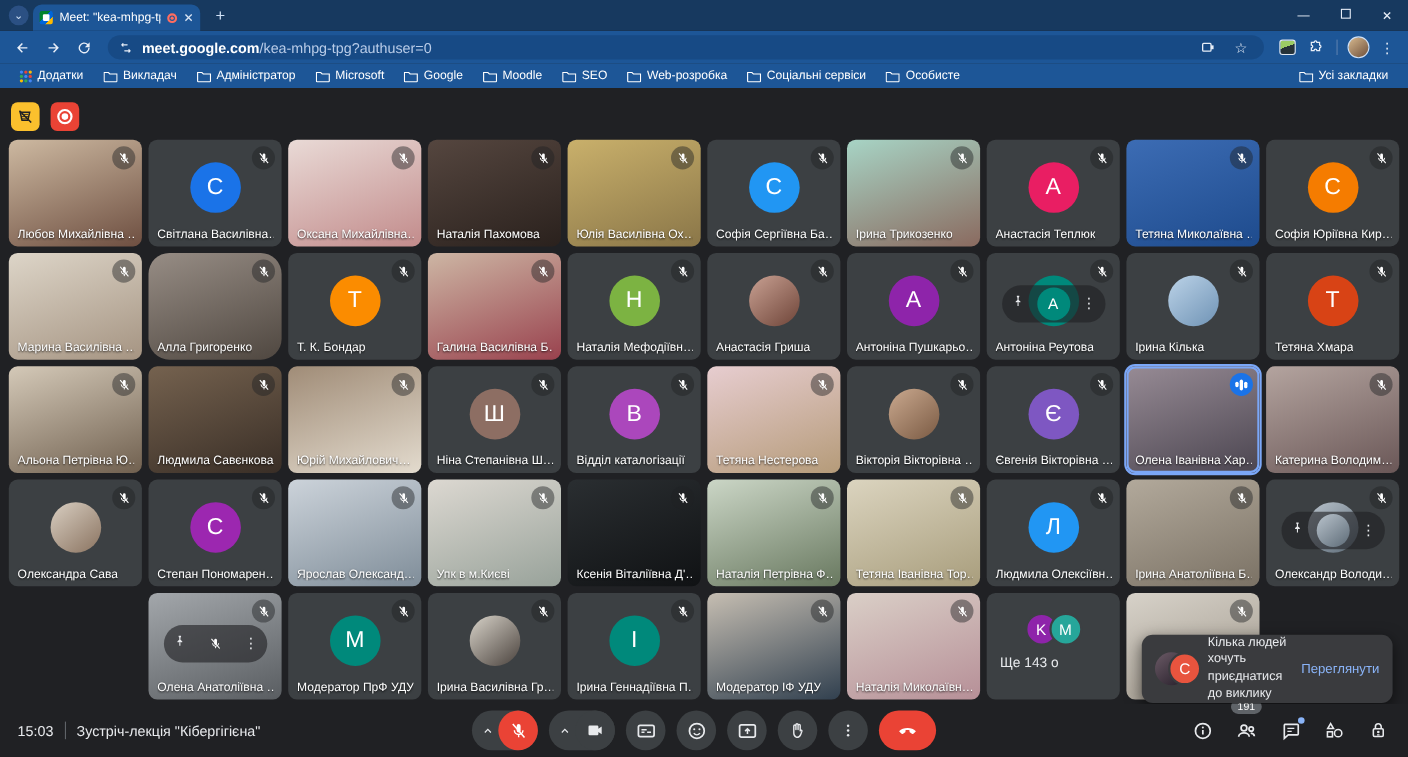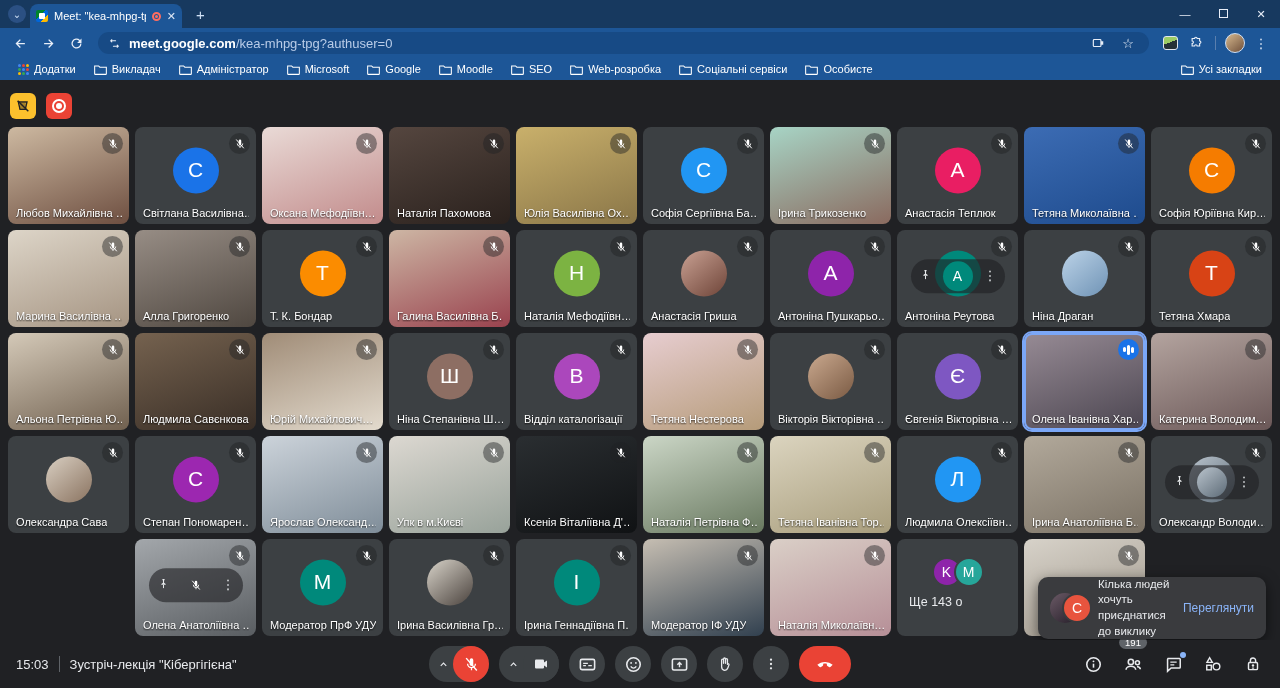--- a/index.html
+++ b/index.html
@@ -311,21 +311,21 @@
             <div class="pname">Світлана Василівна…</div>
           </div>
           <div class="tile" style="background: linear-gradient(160deg, rgb(233, 218, 214), rgb(194, 139, 139));">
             <div class="mic">
               <svg width="12" height="12" viewBox="0 0 24 24">
                 <rect x="9.5" y="3" width="5" height="11" rx="2.5" fill="#fff"></rect>
                 <path d="M6.5 11a5.5 5.5 0 0 0 11 0M12 16.5V20" stroke="#fff" stroke-width="1.8" fill="none"></path>
                 <path d="M4.5 3l15 17.5" stroke="#fff" stroke-width="2"></path>
               </svg>
             </div>
-            <div class="pname">Оксана Мефодіївн…</div>
+            <div class="pname">Оксана Михайлівна…</div>
           </div>
           <div class="tile" style="background: linear-gradient(160deg, rgb(85, 70, 63), rgb(42, 33, 29));">
             <div class="mic">
               <svg width="12" height="12" viewBox="0 0 24 24">
                 <rect x="9.5" y="3" width="5" height="11" rx="2.5" fill="#fff"></rect>
                 <path d="M6.5 11a5.5 5.5 0 0 0 11 0M12 16.5V20" stroke="#fff" stroke-width="1.8" fill="none"></path>
                 <path d="M4.5 3l15 17.5" stroke="#fff" stroke-width="2"></path>
               </svg>
             </div>
             <div class="pname">Наталія Пахомова</div>
@@ -398,21 +398,21 @@
           <div class="tile" style="background: linear-gradient(160deg, rgb(221, 213, 200), rgb(165, 148, 130));">
             <div class="mic">
               <svg width="12" height="12" viewBox="0 0 24 24">
                 <rect x="9.5" y="3" width="5" height="11" rx="2.5" fill="#fff"></rect>
                 <path d="M6.5 11a5.5 5.5 0 0 0 11 0M12 16.5V20" stroke="#fff" stroke-width="1.8" fill="none"></path>
                 <path d="M4.5 3l15 17.5" stroke="#fff" stroke-width="2"></path>
               </svg>
             </div>
             <div class="pname">Марина Василівна …</div>
           </div>
-          <div class="tile" style="background: linear-gradient(160deg, rgb(151, 141, 133), rgb(79, 71, 64));">
+          <div class="tile" style="background: linear-gradient(160deg, rgb(151, 141, 133), rgb(79, 71, 64)); border-radius: 19px;">
             <div class="mic">
               <svg width="12" height="12" viewBox="0 0 24 24">
                 <rect x="9.5" y="3" width="5" height="11" rx="2.5" fill="#fff"></rect>
                 <path d="M6.5 11a5.5 5.5 0 0 0 11 0M12 16.5V20" stroke="#fff" stroke-width="1.8" fill="none"></path>
                 <path d="M4.5 3l15 17.5" stroke="#fff" stroke-width="2"></path>
               </svg>
             </div>
             <div class="pname">Алла Григоренко</div>
           </div>
           <div class="tile">
@@ -490,21 +490,21 @@
           </div>
           <div class="tile">
             <div class="avatar" style="background: linear-gradient(140deg, rgb(188, 211, 232), rgb(111, 147, 181));"></div>
             <div class="mic">
               <svg width="12" height="12" viewBox="0 0 24 24">
                 <rect x="9.5" y="3" width="5" height="11" rx="2.5" fill="#fff"></rect>
                 <path d="M6.5 11a5.5 5.5 0 0 0 11 0M12 16.5V20" stroke="#fff" stroke-width="1.8" fill="none"></path>
                 <path d="M4.5 3l15 17.5" stroke="#fff" stroke-width="2"></path>
               </svg>
             </div>
-            <div class="pname">Ніна Драган</div>
+            <div class="pname">Ірина Кілька</div>
           </div>
           <div class="tile">
             <div class="avatar" style="background: rgb(216, 67, 21);">T</div>
             <div class="mic">
               <svg width="12" height="12" viewBox="0 0 24 24">
                 <rect x="9.5" y="3" width="5" height="11" rx="2.5" fill="#fff"></rect>
                 <path d="M6.5 11a5.5 5.5 0 0 0 11 0M12 16.5V20" stroke="#fff" stroke-width="1.8" fill="none"></path>
                 <path d="M4.5 3l15 17.5" stroke="#fff" stroke-width="2"></path>
               </svg>
             </div>

